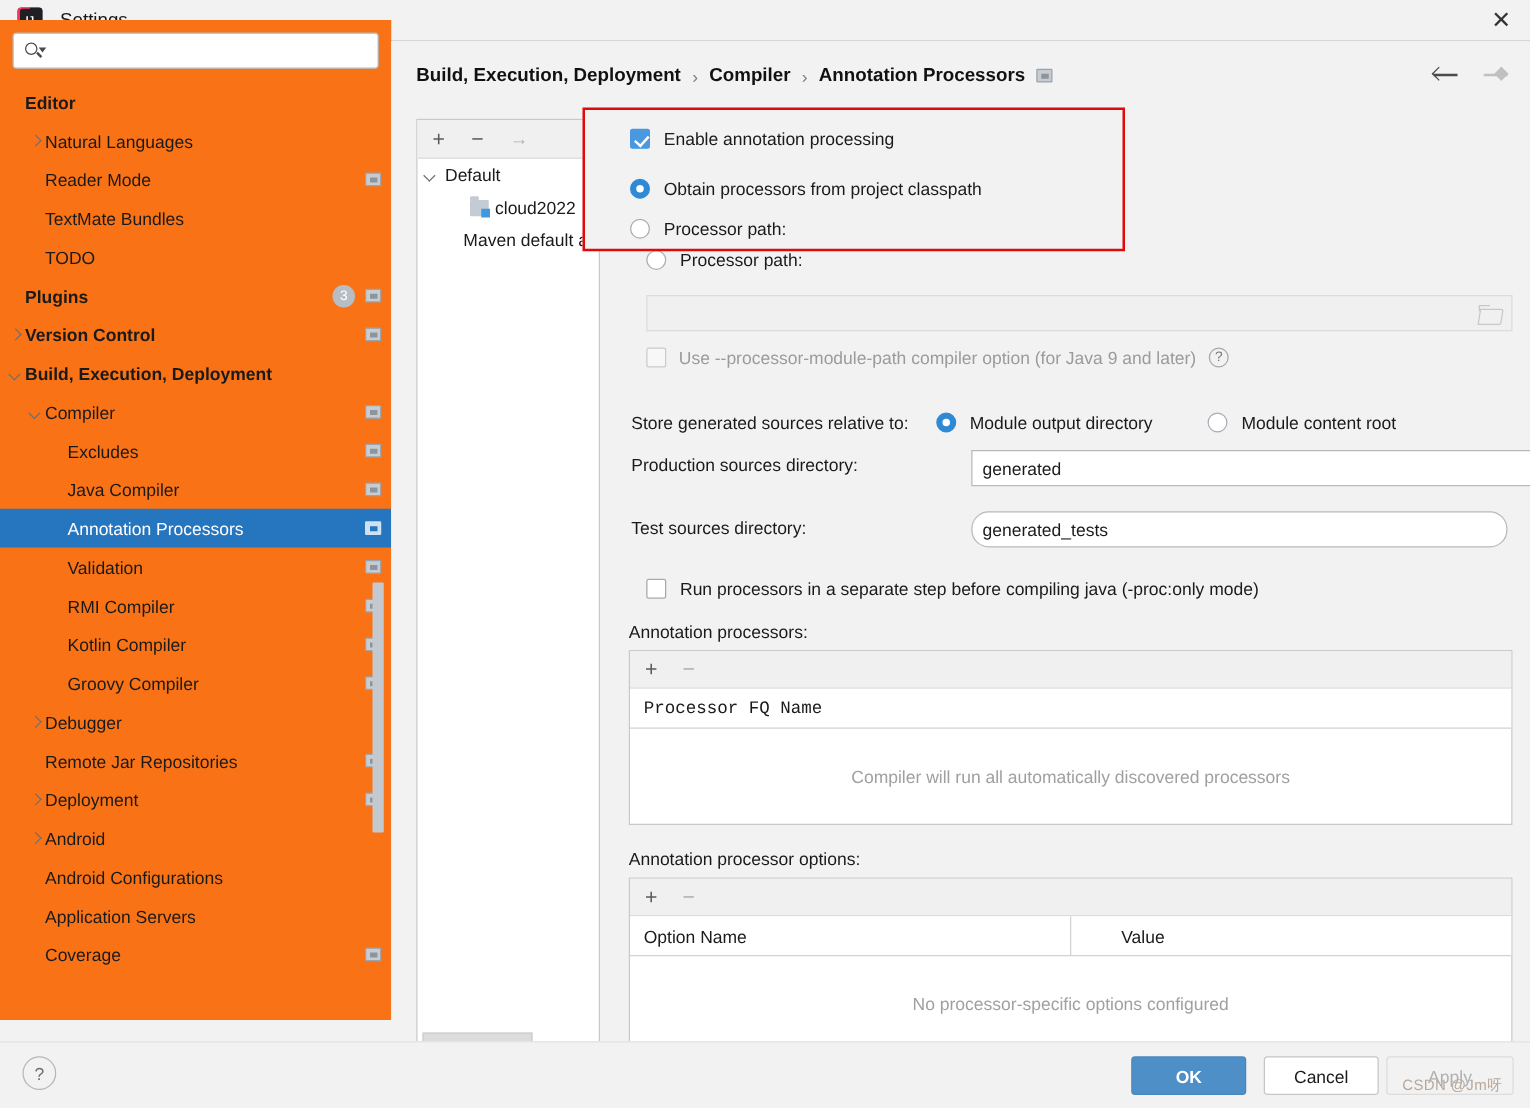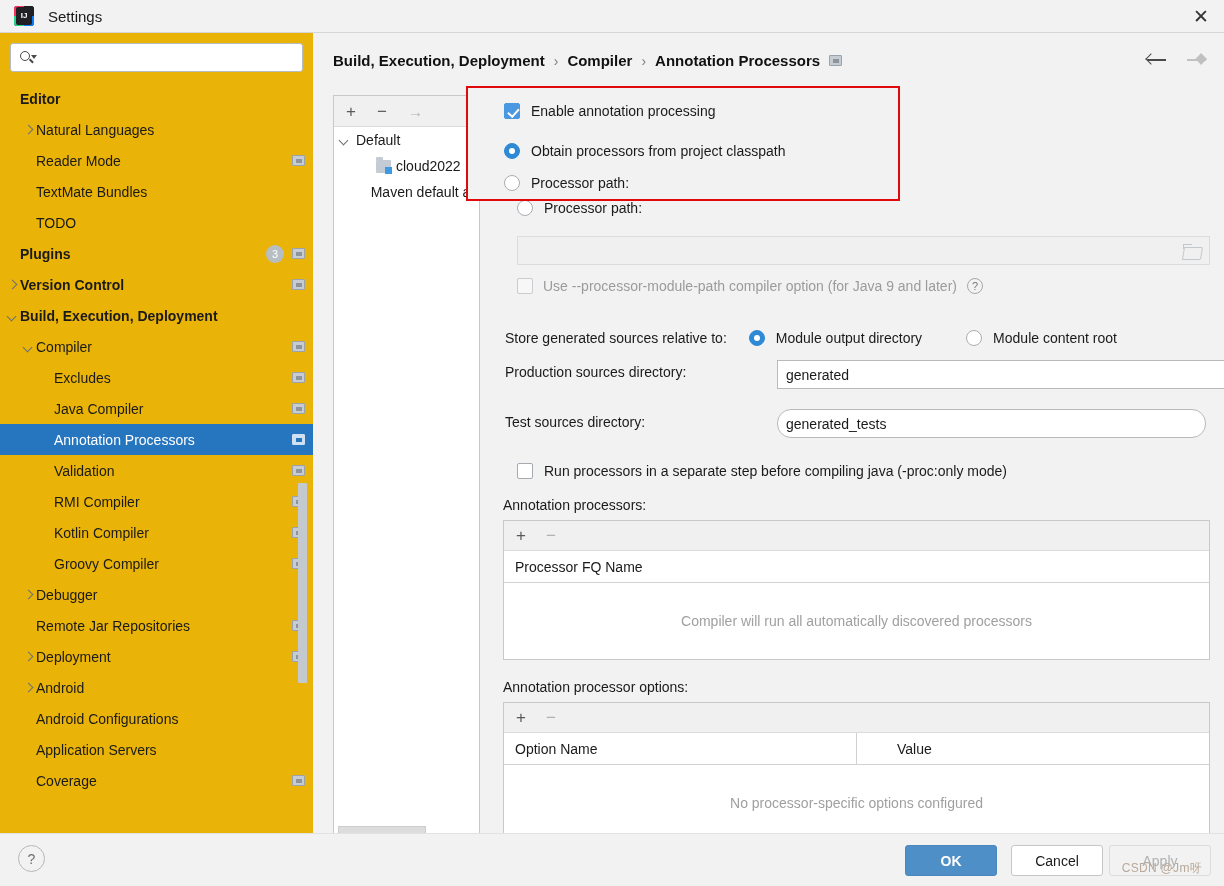--- a/index.html
+++ b/index.html
@@ -39,22 +39,22 @@
   }
   .title-text { margin-left:14px; font-size:15px; color:#1a1a1a; }
   .close-btn {
     position:absolute; right:0; top:0; width:46px; height:32px;
     display:flex; align-items:center; justify-content:center;
     font-size:19px; color:#333; cursor:pointer; line-height:1;
   }
 
   
   .sidebar {
-    position:absolute; left:0; top:33px; width:313px; height:800px;
-    background:#eab308;
+    position:absolute; left:0; top:16px; width:313px; height:800px;
+    background:#f97316;
     overflow:hidden;
   }
   .search-wrap { padding:10px 10px 6px 10px; }
   .search-box {
     height:29px; background:#ffffff; border:1px solid #b5bcc4; border-radius:3px;
     display:flex; align-items:center; padding-left:8px;
   }
   .search-glyph { position:relative; width:18px; height:16px; flex:0 0 auto; }
   .search-glyph .circ {
     position:absolute; left:1px; top:1px; width:10px; height:10px;
@@ -558,21 +558,21 @@
         <span class="lbl">Run processors in a separate step before compiling java (-proc:only mode)</span>
       </div>
 
       <div class="section-label" style="left:14px; top:402px;">Annotation processors:</div>
       <div class="table-box" style="left:14px; top:425px; width:707px; height:140px;">
         <div class="tb-bar">
           <span class="tb-plus">+</span>
           <span class="tb-minus" style="color:#b0b0b0;">−</span>
         </div>
         <div class="th-row">
-          <span class="th" style="flex:1;">Processor FQ Name</span>
+          <span class="th" style="flex:1;font-family:Liberation Mono, monospace;">Processor FQ Name</span>
         </div>
         <div class="empty-msg" style="height:76px;">Compiler will run all automatically discovered processors</div>
       </div>
 
       <div class="section-label" style="left:14px; top:584px;">Annotation processor options:</div>
       <div class="table-box" style="left:14px; top:607px; width:707px; height:140px;">
         <div class="tb-bar">
           <span class="tb-plus">+</span>
           <span class="tb-minus" style="color:#b0b0b0;">−</span>
         </div>

